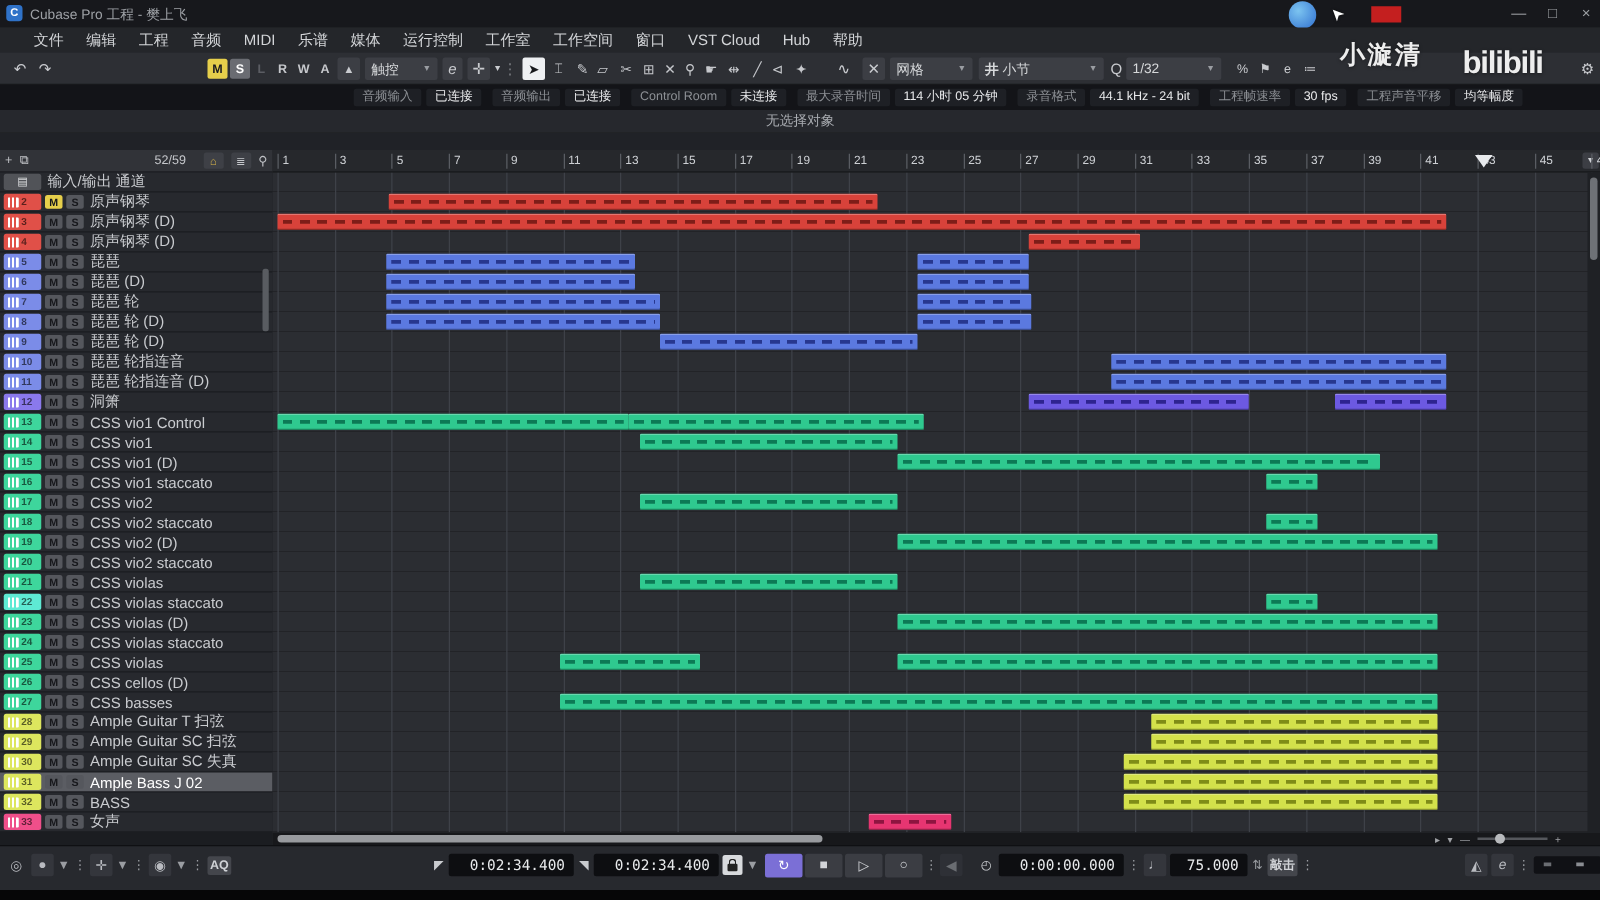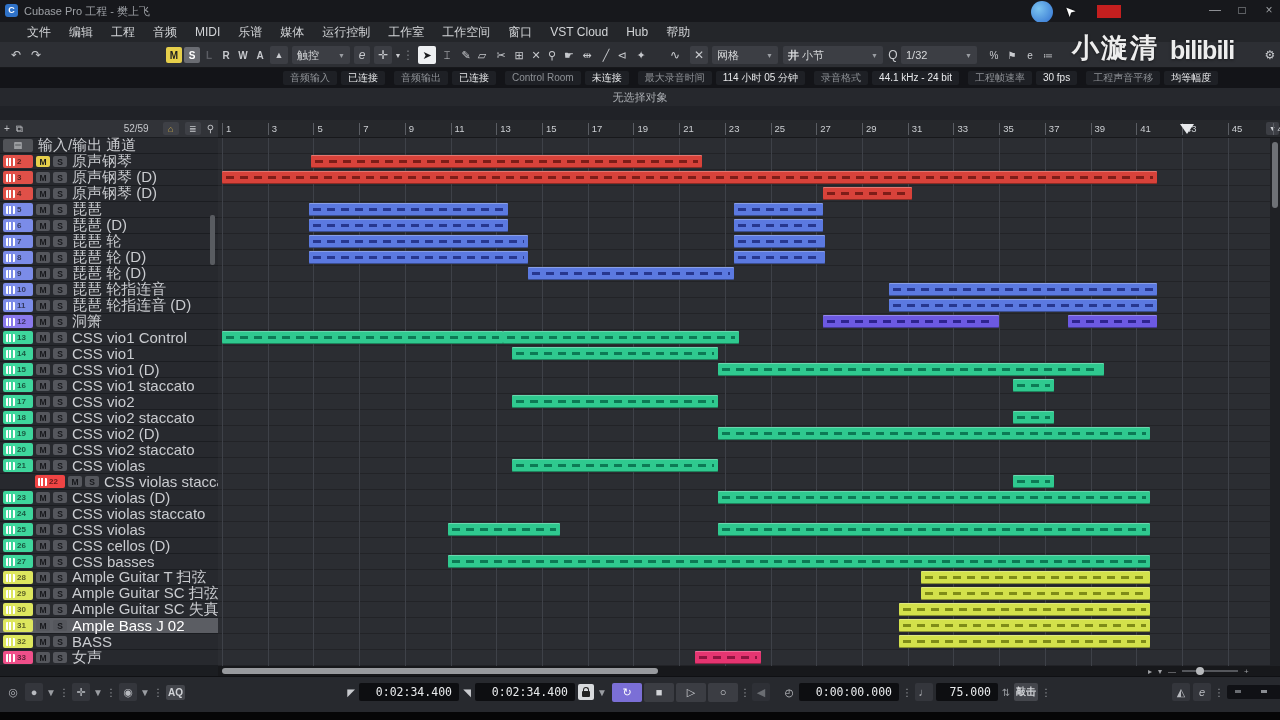--- a/index.html
+++ b/index.html
@@ -56,21 +56,21 @@
   .trow.selected{background:#5b5d63;}
   .trow.selected .tname{color:#fff;}
   .chip{width:30px;height:13px;border-radius:2px;display:flex;align-items:center;gap:2px;
         padding-left:3px;box-sizing:border-box;flex:0 0 auto;}
   .keys{width:9px;height:8px;border-radius:1px;
         background:repeating-linear-gradient(90deg,#fff 0 2px,rgba(255,255,255,0) 2px 3.5px);}
   .tnum{font-size:8px;color:rgba(0,0,0,0.6);font-weight:bold;}
   .msbtn{width:14px;height:11px;border-radius:2px;background:#55575d;color:#17181c;font-size:8.5px;
          font-weight:bold;display:flex;align-items:center;justify-content:center;flex:0 0 auto;}
   .msbtn.on-m{background:#e6cf4b;}
-  .tname{font-size:15px;color:#c9cbcf;margin-left:2px;white-space:nowrap;}
+  .tname{font-size:12px;color:#c9cbcf;margin-left:2px;white-space:nowrap;}
   .folderchip{width:30px;height:13px;background:#515358;border-radius:2px;color:#d8dadd;font-size:9px;
               text-align:center;line-height:13px;flex:0 0 auto;}
   .tl-scroll{position:absolute;left:210px;top:95px;width:5px;height:50px;background:#595c61;border-radius:2px;}
   
   .arrange{left:218px;top:120px;width:1062px;height:556px;background:#2b2d32;}
   .ruler{position:absolute;left:0;top:0;width:1062px;height:18px;background:#26282c;border-bottom:1px solid #17181b;box-sizing:border-box;}
   .rlabel{position:absolute;top:3px;font-size:9.5px;color:#cdd0d4;border-left:1px solid #5a5d63;
           padding-left:3px;height:12px;line-height:12px;}
   .ruleropt{position:absolute;right:1px;top:2px;width:13px;height:13px;background:#3c3e44;color:#cfd1d5;
             font-size:7px;text-align:center;line-height:13px;border-radius:2px;}
@@ -104,21 +104,21 @@
   .lockchip{width:16px;height:16px;background:#d8dadd;border-radius:2px;display:flex;flex-direction:column;
             align-items:center;justify-content:center;}
   .lockbody{width:8px;height:6px;background:#222;border-radius:1px;position:relative;margin-top:3px;}
   .lockbody::before{content:"";position:absolute;left:1px;top:-4px;width:4px;height:4px;
             border:1.5px solid #222;border-bottom:none;border-radius:3px 3px 0 0;}
   .aqchip{background:#44464c;color:#d0d2d6;font-size:10px;font-weight:bold;padding:2px 2px;border-radius:2px;}
   .meterbox{width:54px;height:14px;background:#101115;border-radius:2px;position:relative;}
   .meterbox i{position:absolute;top:5px;width:6px;height:3px;background:#6a6d72;}
   .bottomstrip{left:0;top:712px;width:1280px;height:8px;background:#060607;}
   
-  .wmname{left:1072px;top:30px;color:rgba(255,255,255,0.92);font-size:27px;font-weight:bold;
+  .wmname{left:1072px;top:30px;color:rgba(255,255,255,0.92);font-size:20px;font-weight:bold;
           letter-spacing:2px;text-shadow:0 1px 3px rgba(0,0,0,0.45);z-index:50;}
   .wmlogo{left:1170px;top:36px;color:rgba(255,255,255,0.92);font-size:25px;font-weight:800;
           text-shadow:0 1px 3px rgba(0,0,0,0.45);z-index:50;letter-spacing:-1px;}
 </style>
 </head>
 <body>
 
 <div id="stage">
 
   <div class="abs titlebar">
@@ -430,21 +430,21 @@
         <div class="trow">
           <span class="chip" style="background: rgb(62, 214, 156);">
             <span class="keys"></span>
             <span class="tnum">21</span>
           </span>
           <span class="msbtn">M</span>
           <span class="msbtn">S</span>
           <span class="tname">CSS violas</span>
         </div>
         <div class="trow">
-          <span class="chip" style="background: #ef4444; margin-left: 32px;">
+          <span class="chip" style="background: #5eead4;">
             <span class="keys"></span>
             <span class="tnum">22</span>
           </span>
           <span class="msbtn">M</span>
           <span class="msbtn">S</span>
           <span class="tname">CSS violas staccato</span>
         </div>
         <div class="trow">
           <span class="chip" style="background: rgb(62, 214, 156);">
             <span class="keys"></span>

